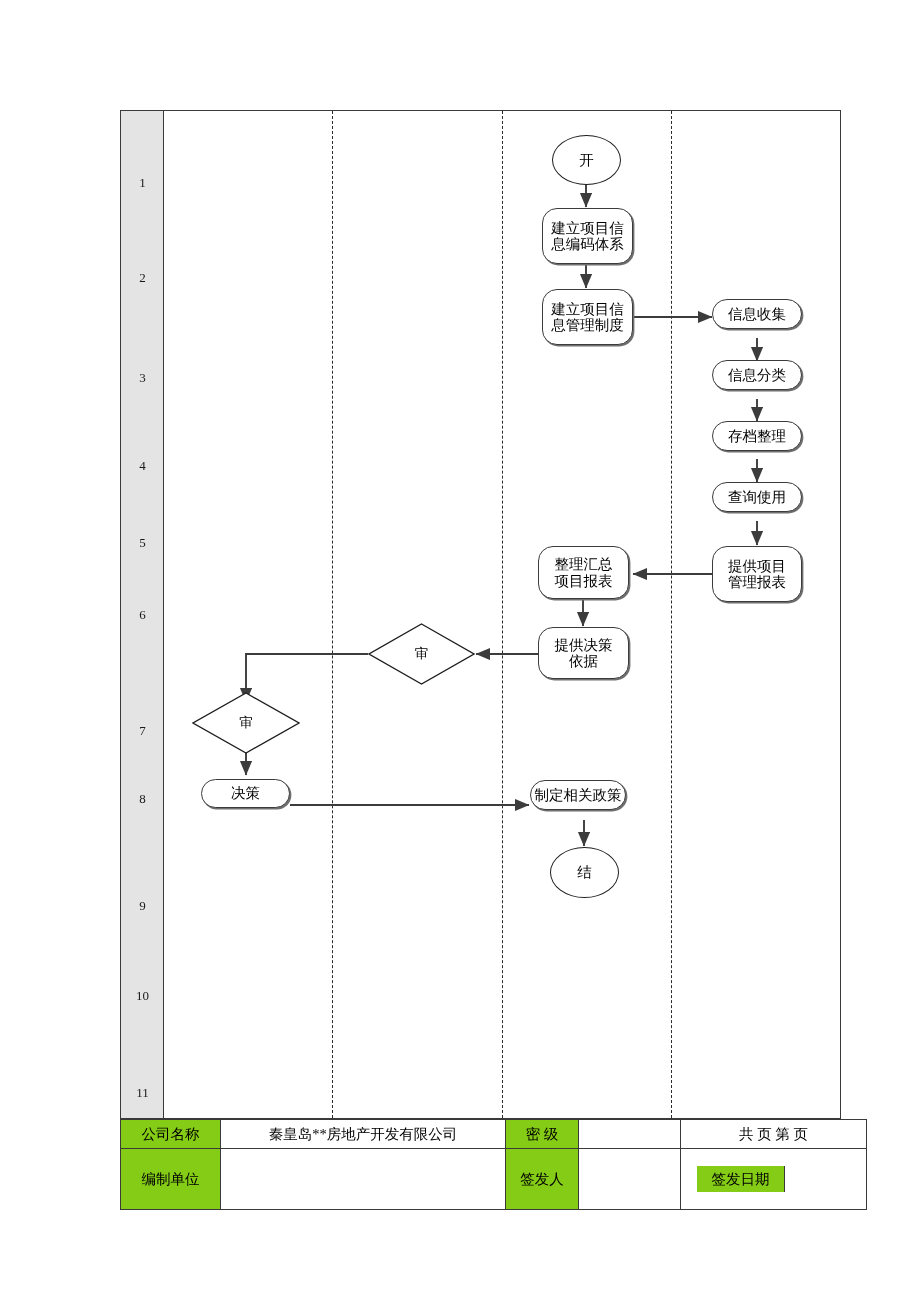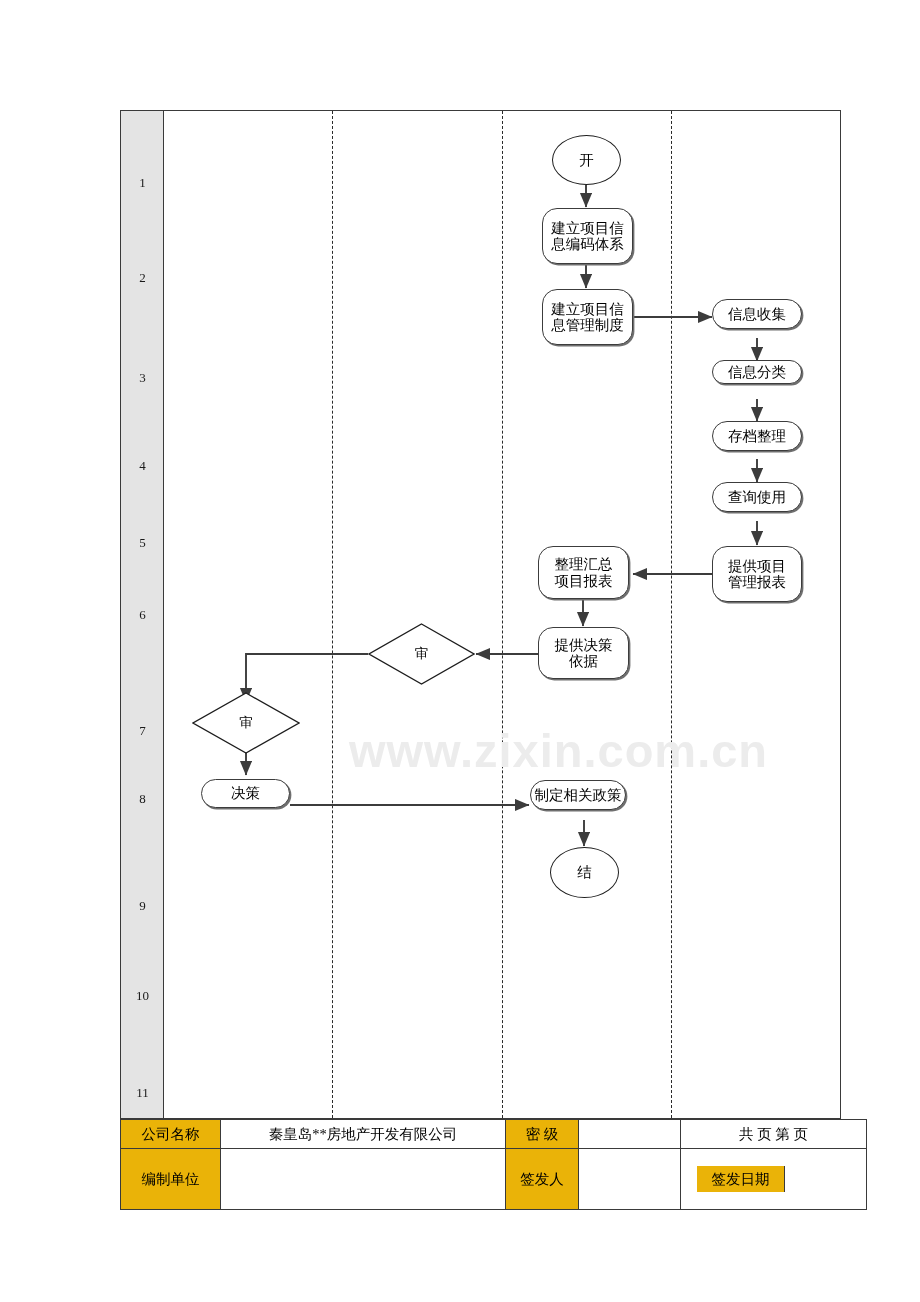--- a/index.html
+++ b/index.html
@@ -139,21 +139,21 @@
   .footer td {
     border: 1.1px solid #3a3a3a;
     height: 28px;
     font-size: 14.5px;
     text-align: center;
     color: #000;
     padding: 0 2px;
     background: #fff;
   }
   .footer td.lbl {
-    background: #eab308;
+    background: #84cc16;
   }
 </style>
 </head>
 <body>
 
 <div id="page">
 
   <div class="frame">
 
     <div class="numcol">
@@ -167,21 +167,20 @@
       <div class="numcell" style="top:681px">8</div>
       <div class="numcell" style="top:788px">9</div>
       <div class="numcell" style="top:878px">10</div>
       <div class="numcell" style="top:975px">11</div>
     </div>
 
     <div class="vdash" style="left:211px"></div>
     <div class="vdash" style="left:381px"></div>
     <div class="vdash" style="left:550px"></div>
 
-    <div class="watermark">www.zixin.com.cn</div>
 
     <div class="canvas">
       <svg width="721" height="1009" viewBox="0 0 721 1009" xmlns="http://www.w3.org/2000/svg">
         <defs>
           <marker id="ah" markerWidth="9" markerHeight="9" refX="7.4" refY="3.2" orient="auto" markerUnits="strokeWidth">
             <path d="M0,0 L7.6,3.2 L0,6.4 z" fill="#3c3c3c"></path>
           </marker>
         </defs>
         <g stroke="#3c3c3c" stroke-width="1.9" fill="none" marker-end="url(#ah)">
 
@@ -233,21 +232,21 @@
 
     <div class="node box" style="left:421px; top:178px; width:91px; height:56px;">
       <span class="nlabel">建立项目信
 息管理制度</span>
     </div>
 
     <div class="node box" style="left:591px; top:188px; width:90px; height:30px;">
       <span class="nlabel">信息收集</span>
     </div>
 
-    <div class="node box" style="left:591px; top:249px; width:90px; height:24px;">
+    <div class="node box" style="left:591px; top:249px; width:90px; height:30px;">
       <span class="nlabel">信息分类</span>
     </div>
 
     <div class="node box" style="left:591px; top:310px; width:90px; height:30px;">
       <span class="nlabel">存档整理</span>
     </div>
 
     <div class="node box" style="left:591px; top:371px; width:90px; height:30px;text-align:right;">
       <span class="nlabel">查询使用</span>
     </div>

